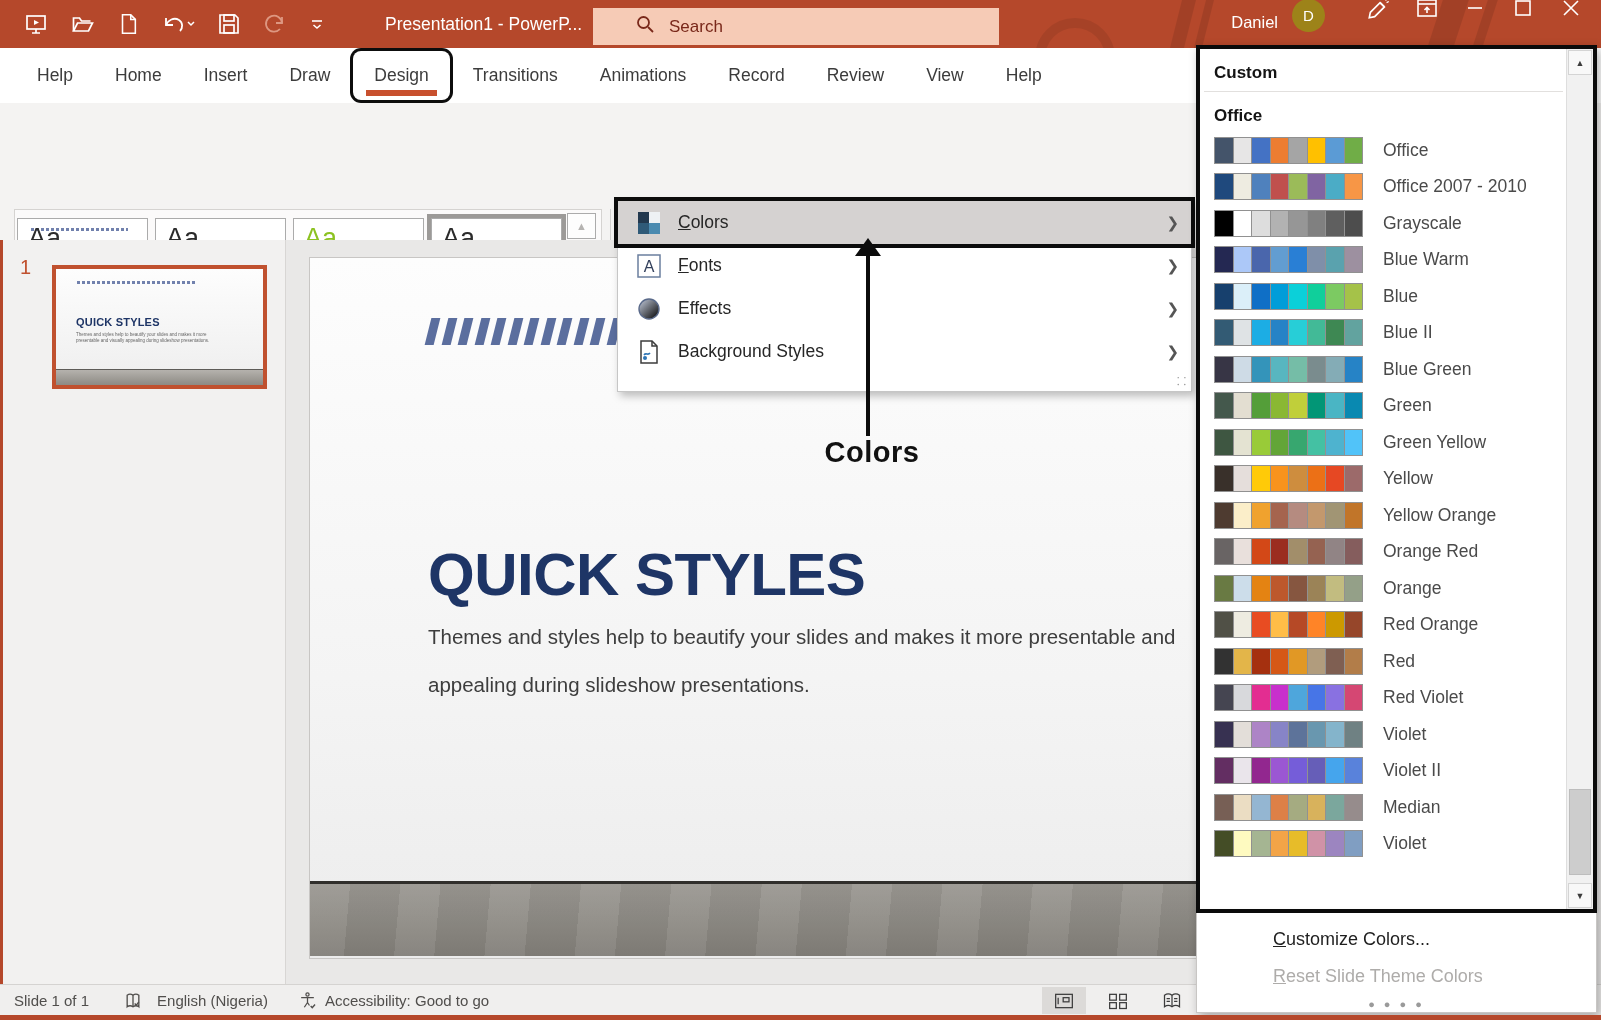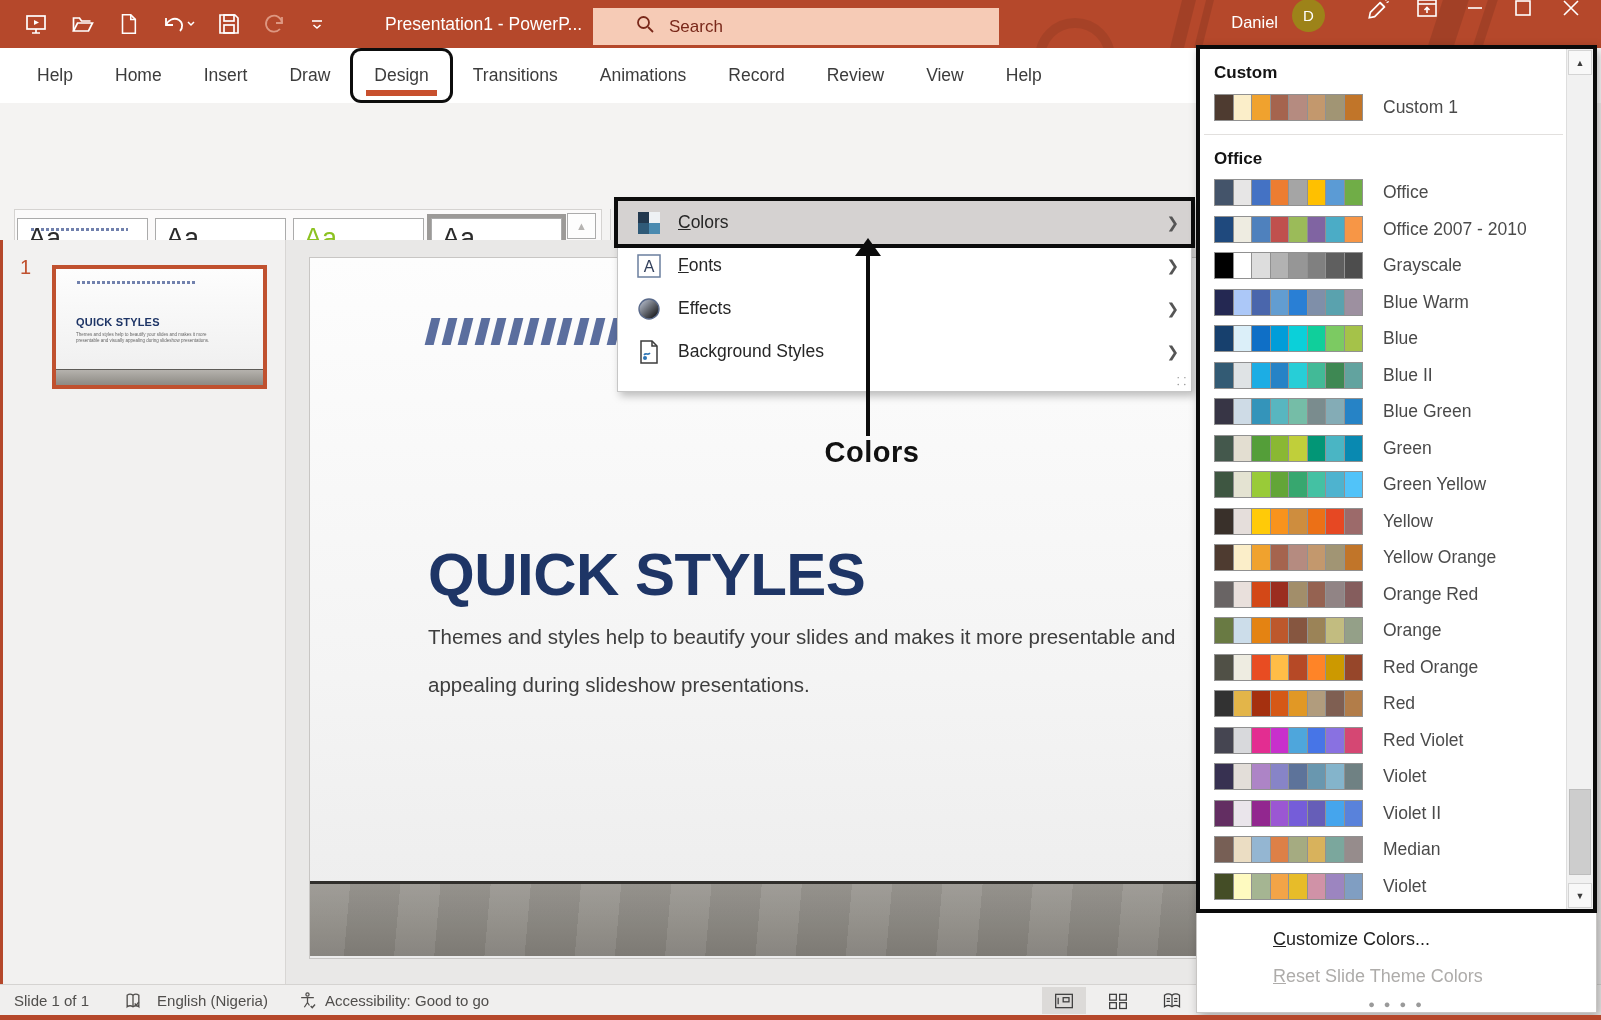--- a/index.html
+++ b/index.html
@@ -484,33 +484,20 @@
       <div class="menu-grip">⸬</div>
     </div>
 
   <div class="ann arrow-line"></div>
   <div class="ann arrow-head"></div>
   <div class="ann callout">Colors</div>
 
   <div class="flyout">
     <div class="fly-list" id="flyList">
         <div class="fly-header">Custom</div>
-        <div class="scheme-row">
-          <div class="sw-strip">
-            <span style="background: rgb(78, 59, 48);"></span>
-            <span style="background: rgb(251, 238, 201);"></span>
-            <span style="background: rgb(240, 162, 46);"></span>
-            <span style="background: rgb(165, 100, 78);"></span>
-            <span style="background: rgb(181, 139, 128);"></span>
-            <span style="background: rgb(195, 152, 109);"></span>
-            <span style="background: rgb(161, 149, 116);"></span>
-            <span style="background: rgb(193, 117, 41);"></span>
-          </div>
-          <div class="scheme-name">Custom 1</div>
-        </div>
         <div class="fly-sep"></div>
         <div class="fly-header">Office</div>
         <div class="scheme-row">
           <div class="sw-strip">
             <span style="background: rgb(68, 84, 106);"></span>
             <span style="background: rgb(231, 230, 230);"></span>
             <span style="background: rgb(68, 114, 196);"></span>
             <span style="background: rgb(237, 125, 49);"></span>
             <span style="background: rgb(165, 165, 165);"></span>
             <span style="background: rgb(255, 192, 0);"></span>

